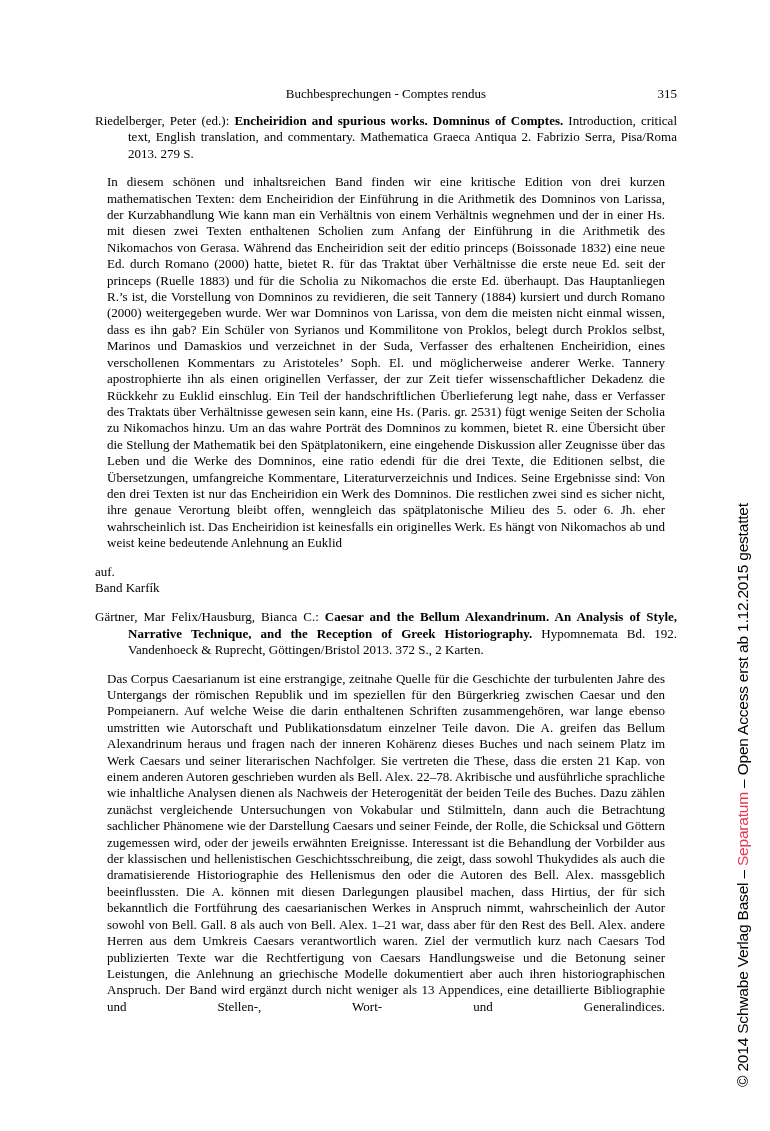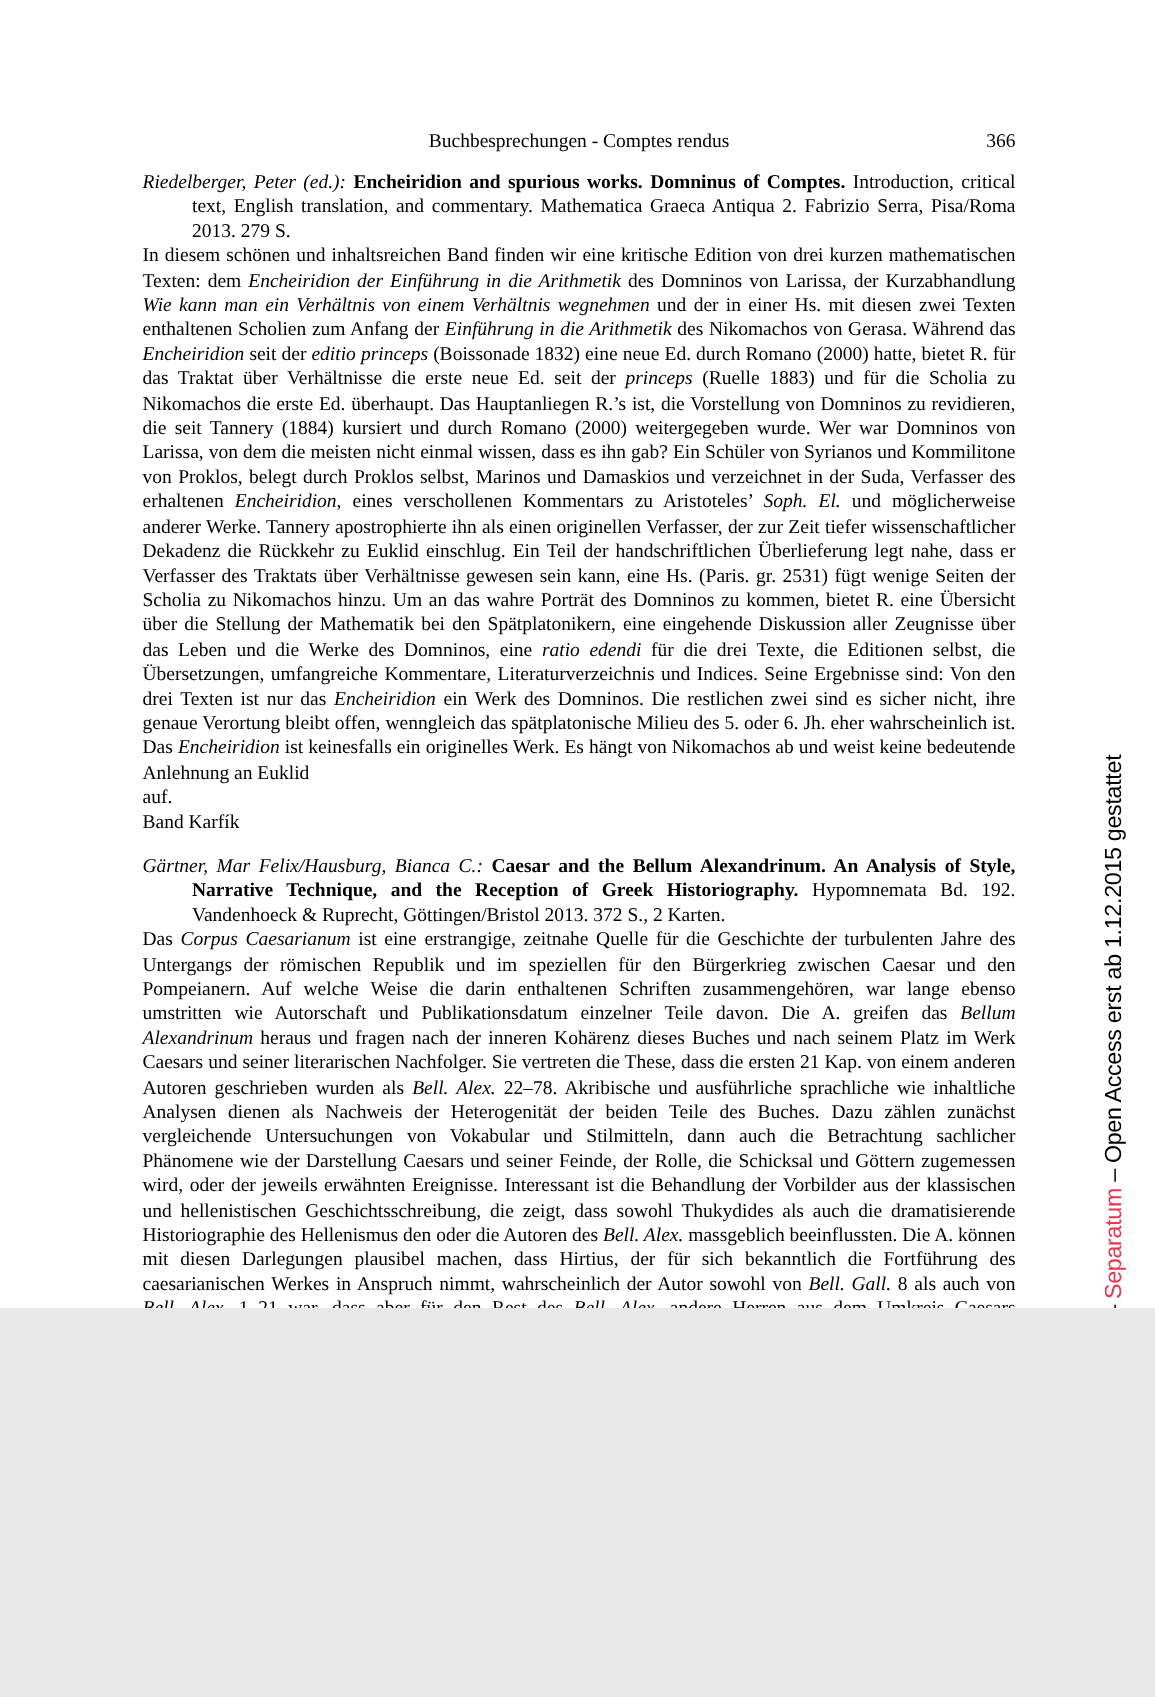--- a/index.html
+++ b/index.html
@@ -1,20 +1,20 @@
 <!DOCTYPE html>
 <html lang="de"><head>
 <meta charset="utf-8">
 <style>
   html, body { margin: 0; padding: 0; }
   body { background: #e8e8e8; }
   .page {
     position: relative;
     width: 770px;
-    height: 872px;
+    height: 1131px;
     background: #ffffff;
     font-family: "Liberation Serif", serif;
     color: #000000;
     overflow: hidden;
   }
   .content {
     position: absolute;
     left: 95px;
     top: 86px;
     width: 582px;
@@ -36,30 +36,30 @@
     line-height: 16.4px;
   }
   .review + .review { margin-top: 13px; }
   .citation {
     margin: 0;
     padding-left: 33px;
     text-indent: -33px;
     text-align: justify;
   }
   .review-body {
-    margin: 0;
+    margin: 12px;
     text-align: justify;
   }
   .review-body.fill-last { text-align-last: justify; }
   .signature-line {
     display: flex;
     justify-content: space-between;
     flex-direction: column;
   }
-  .run-i { font-style: italic; }
+  .run-i { }
   .run-b { font-weight: bold; }
   .separatum-sidebar {
     position: absolute;
     top: 795px;
     left: 743px;
     transform: translate(-50%, -50%) rotate(-90deg);
     transform-origin: center center;
     white-space: nowrap;
     font-family: "Liberation Sans", sans-serif;
     font-size: 15.5px;
@@ -68,21 +68,21 @@
 </style>
 </head>
 <body>
 
 <div class="page">
 
   <div class="content">
 
     <div class="page-header">
       <span>Buchbesprechungen - Comptes rendus</span>
-      <span class="page-number">366</span>
+      <span class="page-number">315</span>
     </div>
 
     <div class="review">
       <p class="citation"><span class="run-i">Riedelberger, Peter (ed.):</span><span> </span><span class="run-b">Encheiridion and spurious works. Domninus of Comptes.</span><span> Introduction, critical text, English translation, and commentary. Mathematica Graeca Antiqua 2. Fabrizio Serra, Pisa/Roma 2013. 279 S.</span></p>
       <p class="review-body"><span>In diesem schönen und inhaltsreichen Band finden wir eine kritische Edition von drei kurzen mathematischen Texten: dem </span><span class="run-i">Encheiridion der Einführung in die Arithmetik</span><span> des Domninos von Larissa, der Kurzabhandlung </span><span class="run-i">Wie kann man ein Verhältnis von einem Verhältnis wegnehmen</span><span> und der in einer Hs. mit diesen zwei Texten enthaltenen Scholien zum Anfang der </span><span class="run-i">Einführung in die Arithmetik</span><span> des Nikomachos von Gerasa. Während das </span><span class="run-i">Encheiridion</span><span> seit der </span><span class="run-i">editio princeps</span><span> (Boissonade 1832) eine neue Ed. durch Romano (2000) hatte, bietet R. für das Traktat über Verhältnisse die erste neue Ed. seit der </span><span class="run-i">princeps</span><span> (Ruelle 1883) und für die Scholia zu Nikomachos die erste Ed. überhaupt. Das Hauptanliegen R.’s ist, die Vorstellung von Domninos zu revidieren, die seit Tannery (1884) kursiert und durch Romano (2000) weitergegeben wurde. Wer war Domninos von Larissa, von dem die meisten nicht einmal wissen, dass es ihn gab? Ein Schüler von Syrianos und Kommilitone von Proklos, belegt durch Proklos selbst, Marinos und Damaskios und verzeichnet in der Suda, Verfasser des erhaltenen </span><span class="run-i">Encheiridion</span><span>, eines verschollenen Kommentars zu Aristoteles’ </span><span class="run-i">Soph. El.</span><span> und möglicherweise anderer Werke. Tannery apostrophierte ihn als einen originellen Verfasser, der zur Zeit tiefer wissenschaftlicher Dekadenz die Rückkehr zu Euklid einschlug. Ein Teil der handschriftlichen Überlieferung legt nahe, dass er Verfasser des Traktats über Verhältnisse gewesen sein kann, eine Hs. (Paris. gr. 2531) fügt wenige Seiten der Scholia zu Nikomachos hinzu. Um an das wahre Porträt des Domninos zu kommen, bietet R. eine Übersicht über die Stellung der Mathematik bei den Spätplatonikern, eine eingehende Diskussion aller Zeugnisse über das Leben und die Werke des Domninos, eine </span><span class="run-i">ratio edendi</span><span> für die drei Texte, die Editionen selbst, die Übersetzungen, umfangreiche Kommentare, Literaturverzeichnis und Indices. Seine Ergebnisse sind: Von den drei Texten ist nur das </span><span class="run-i">Encheiridion</span><span> ein Werk des Domninos. Die restlichen zwei sind es sicher nicht, ihre genaue Verortung bleibt offen, wenngleich das spätplatonische Milieu des 5. oder 6. Jh. eher wahrscheinlich ist. Das </span><span class="run-i">Encheiridion</span><span> ist keinesfalls ein originelles Werk. Es hängt von Nikomachos ab und weist keine bedeutende Anlehnung an Euklid</span></p>
       <div class="signature-line">
         <span>auf.</span>
         <span>Band Karfík</span>
       </div>
     </div>

